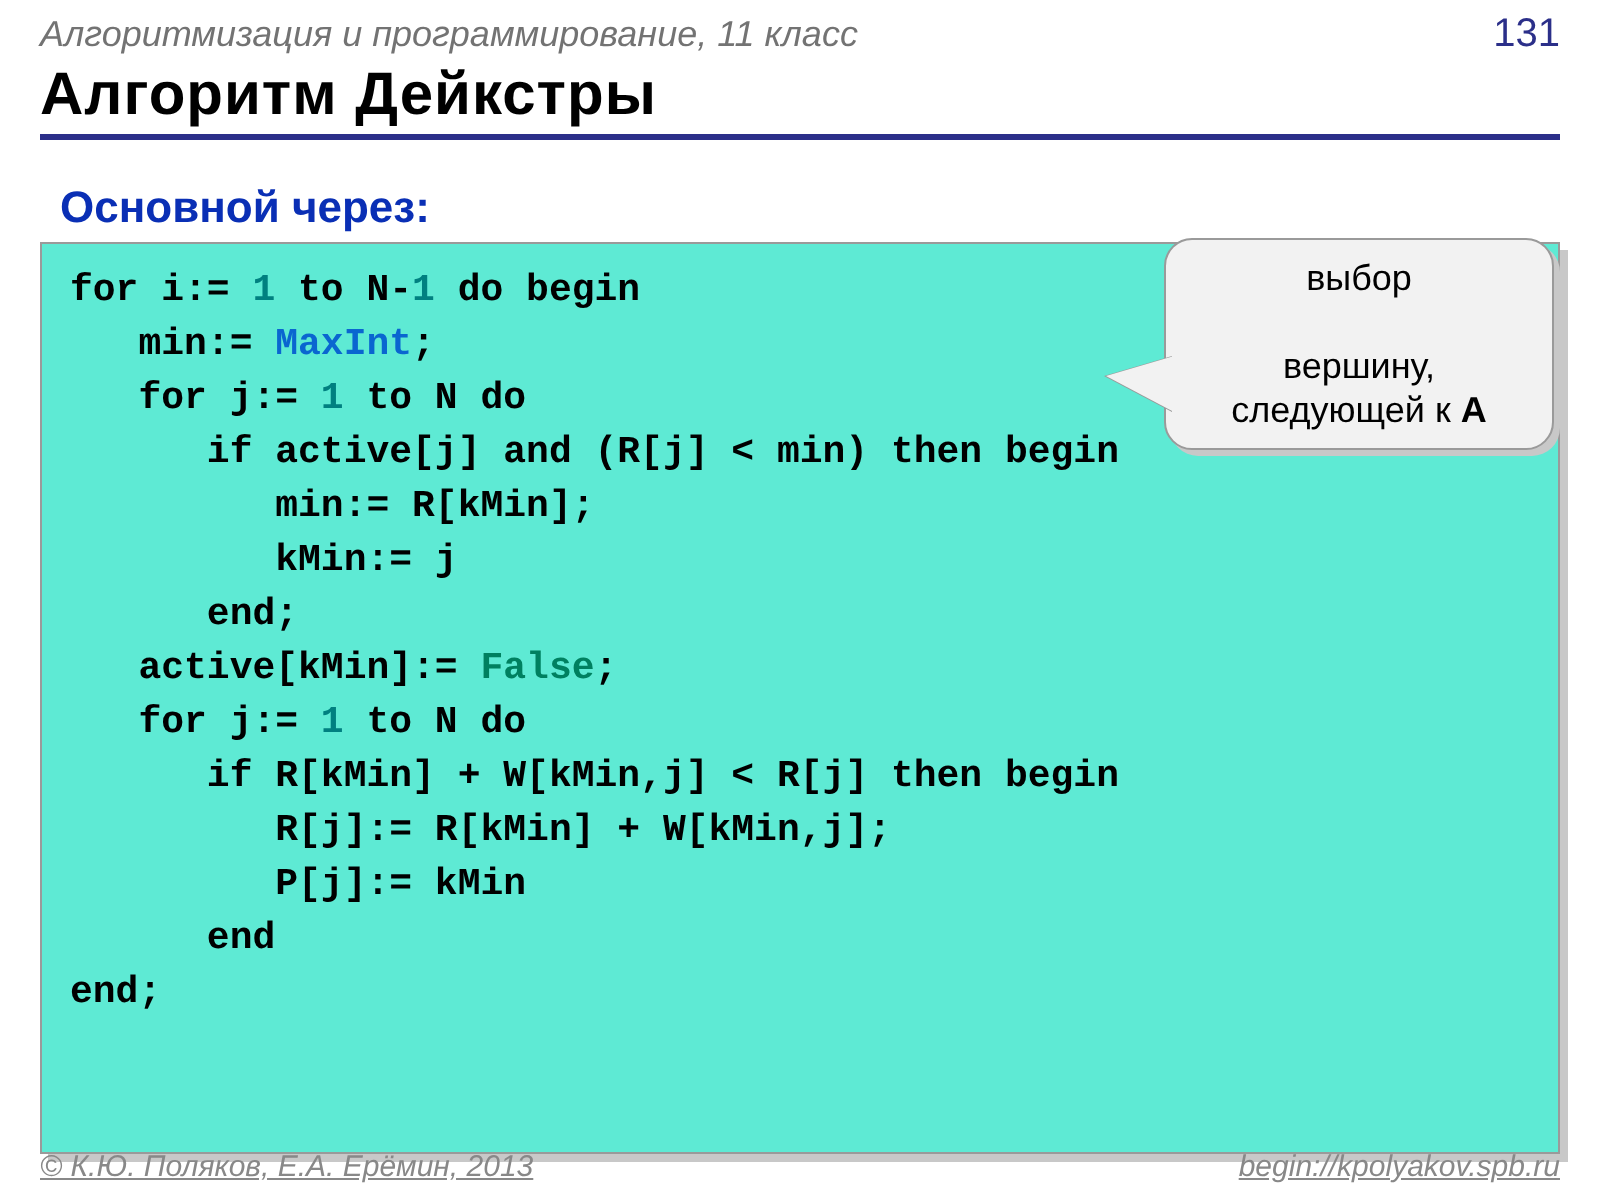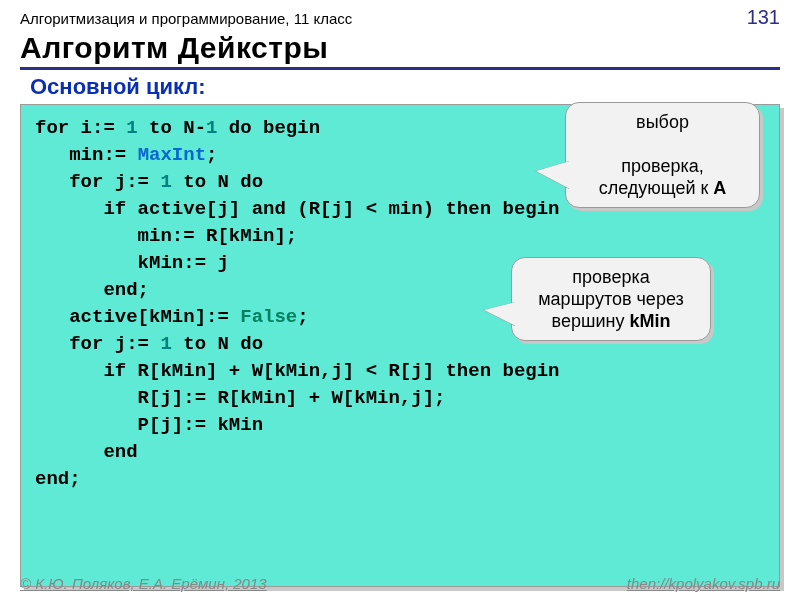--- a/index.html
+++ b/index.html
@@ -12,30 +12,31 @@
     position: relative;
     overflow: hidden;
   }
   .topbar {
     padding: 6px 20px 2px 20px;
     display: flex;
     justify-content: space-between;
     align-items: baseline;
   }
   .topbar .course {
-    color: #000000;
-    font-size: 15px;
+    color: #737373;
+    font-style: italic;
+    font-size: 18px;
   }
   .topbar .page {
     color: #2b2f89;
     font-weight: normal;
     font-size: 20px;
   }
   .title {
-    margin: 0 20px 4px 20px;
+    margin: 0 20px 21px 20px;
     border-bottom: 3px solid #2b2f89;
     color: #000;
     font-weight: 900;
     font-size: 30px;
     padding-bottom: 2px;
     letter-spacing: 0.5px;
   }
   .subhead {
     margin: 4px 20px 4px 30px;
     color: #0a2fb5;
@@ -74,21 +75,21 @@
     line-height: 22px;
     color: #000;
     text-align: center;
     white-space: normal;
   }
   .callout .bold { font-weight: bold; }
   .callout-tail {
     position: absolute;
     width: 0; height: 0;
   }
-  .co1 { top: -3px; right: 19px; width: 195px; }
+  .co1 { top: -3px; right: 2px; width: 195px; }
   .tail1 {
     left: -30px; top: 58px;
     border-top: 10px solid transparent;
     border-bottom: 18px solid transparent;
     border-right: 34px solid #f2f2f2;
     filter: drop-shadow(-1px 0 0 #9a9a9a);
   }
   .co2 { top: 152px; right: 68px; width: 200px; }
   .tail2 {
     left: -28px; top: 44px;
@@ -113,48 +114,42 @@
 </style>
 </head>
 <body>
 
 <div class="topbar">
   <span class="course">Алгоритмизация и программирование, 11 класс</span>
   <span class="page">131</span>
 </div>
 
 <div class="title">Алгоритм Дейкстры</div>
-<div class="subhead">Основной цикл:</div>
+<div class="subhead">Основной через:</div>
 
 <div class="codebox"><div id="code-lines"><span class="c-kw">for i:= </span><span class="c-num">1</span><span class="c-kw"> to N</span><span class="c-kw">-</span><span class="c-num">1</span><span class="c-kw"> do begin</span>
 <span class="c-kw">   min:= </span><span class="c-id">MaxInt</span><span class="c-kw">;</span>
 <span class="c-kw">   for j:= </span><span class="c-num">1</span><span class="c-kw"> to N do</span>
 <span class="c-kw">      if active[j] and (R[j] &lt; min) then begin</span>
 <span class="c-kw">         min:= R[kMin];</span>
 <span class="c-kw">         kMin:= j</span>
 <span class="c-kw">      end;</span>
 <span class="c-kw">   active[kMin]:= </span><span class="c-bool">False</span><span class="c-kw">;</span>
 <span class="c-kw">   for j:= </span><span class="c-num">1</span><span class="c-kw"> to N do</span>
 <span class="c-kw">      if R[kMin] + W[kMin,j] &lt; R[j] then begin</span>
 <span class="c-kw">         R[j]:= R[kMin] + W[kMin,j];</span>
 <span class="c-kw">         P[j]:= kMin</span>
 <span class="c-kw">      end</span>
 <span class="c-kw">end;</span>
 </div>
   <div class="callout co1">
     <div class="callout-tail tail1"></div>
     <span>выбор</span><br>
     <br>
-    <span>проверка,</span><br>
+    <span>вершину,</span><br>
     <span>следующей к </span><span class="bold">A</span>
-  </div>
-  <div class="callout co2">
-    <div class="callout-tail tail2"></div>
-    <span>проверка</span><br>
-    <span>маршрутов через</span><br>
-    <span>вершину </span><span class="bold">kMin</span>
   </div>
 </div>
 
 <div class="footer">
   <span>© К.Ю. Поляков, Е.А. Ерёмин, 2013</span>
-  <span>then://kpolyakov.spb.ru</span>
+  <span>begin://kpolyakov.spb.ru</span>
 </div>
 
 </body></html>

